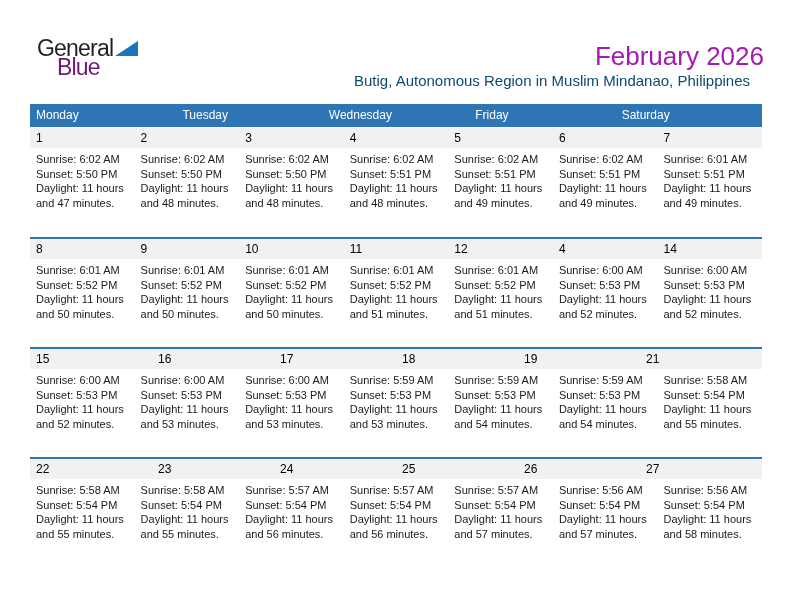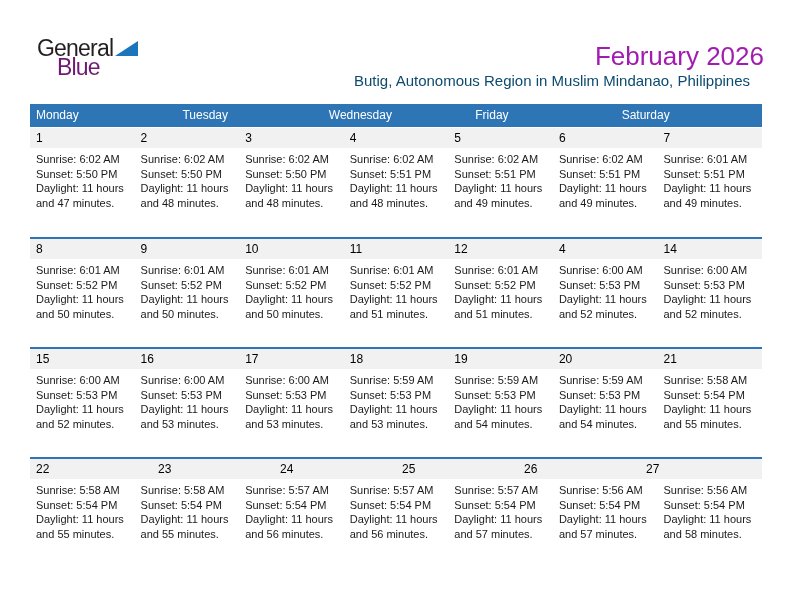--- a/index.html
+++ b/index.html
@@ -167,21 +167,20 @@
             </div>
           </div>
         </div>
         <div class="week-row">
           <div class="day-band">
             <div class="day-num">15</div>
             <div class="day-num">16</div>
             <div class="day-num">17</div>
             <div class="day-num">18</div>
             <div class="day-num">19</div>
-            <div class="day-num">20</div>
             <div class="day-num">21</div>
           </div>
           <div class="details-row">
             <div class="cell">
               <div class="line">Sunrise: 6:00 AM</div>
               <div class="line">Sunset: 5:53 PM</div>
               <div class="line">Daylight: 11 hours</div>
               <div class="line">and 52 minutes.</div>
             </div>
             <div class="cell">

